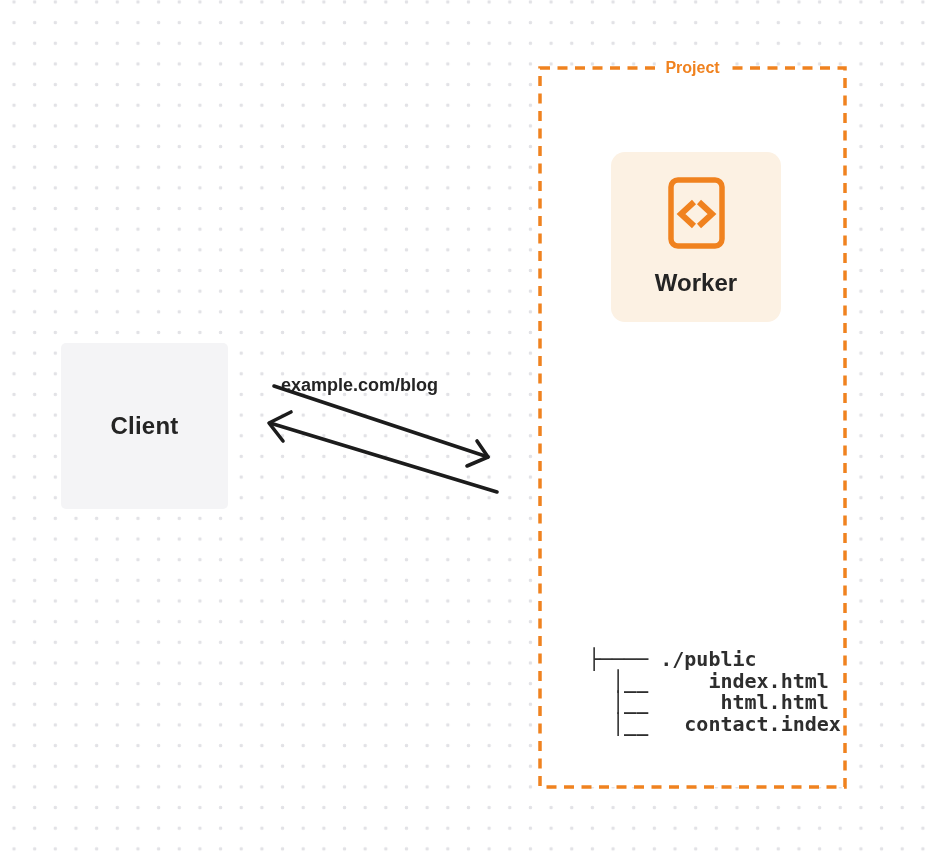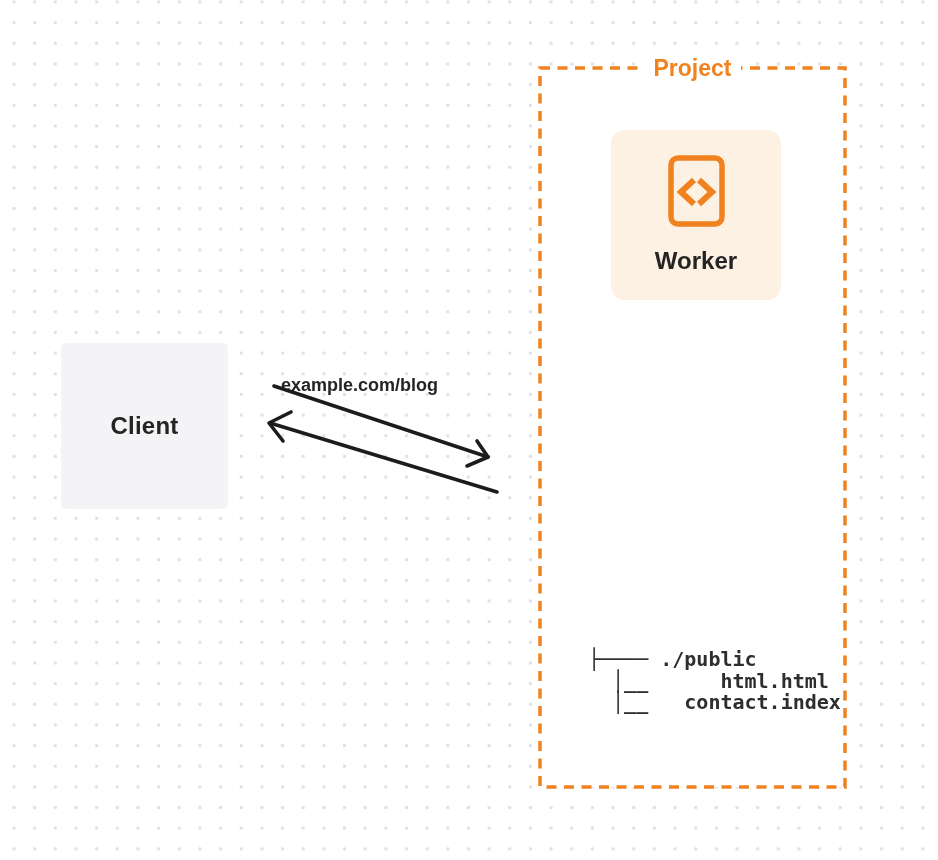--- a/index.html
+++ b/index.html
@@ -72,35 +72,36 @@
     left: -6px; top: -6px;
     width: 317px; height: 731px;
     overflow: visible;
   }
   .project-title {
     position: absolute;
     left: 50%; top: 0;
     transform: translate(-50%, -50%);
     background: #ffffff;
     padding: 0 10px;
-    font-size: 23px;
+    font-size: 16px;
     font-weight: 700;
     color: var(--accent);
     white-space: nowrap;
   }
 
   
   .card {
     position: absolute;
     width: 170px; height: 170px;
     background: var(--card-bg);
     border-radius: 14px;
     display: flex;
     flex-direction: column;
     align-items: center;
+    margin-top: 22px;
   }
   .card.worker { left: 71px; top: 62px; }
   .card.assets { left: 67px; top: 411px; }
   .card.worker .card-icon { margin-top: 25px; }
   .card.assets .card-icon { margin-top: 33px; }
   .card-label {
     margin-top: 20px;
     font-size: 24px;
     font-weight: 700;
     color: var(--ink);
@@ -157,19 +158,20 @@
         <rect x="3" y="3" width="51" height="66" rx="7" fill="none" stroke="#F0821F" stroke-width="5.5"></rect>
         <polyline points="26,25 13,37 26,49" fill="none" stroke="#F0821F" stroke-width="6" stroke-linejoin="miter"></polyline>
         <polyline points="31,25 44,37 31,49" fill="none" stroke="#F0821F" stroke-width="6" stroke-linejoin="miter"></polyline>
       </svg>
       <div class="card-label">Worker</div>
     </div>
 
 
     <div class="tree">
       <div class="tree-line">├──── ./public</div>
+      <div class="tree-line">  │__     index.html</div>
       <div class="tree-line">  │__      html.html</div>
       <div class="tree-line">  │__   contact.index</div>
     </div>
 
   </div>
 
 </div>
 
 </body></html>

